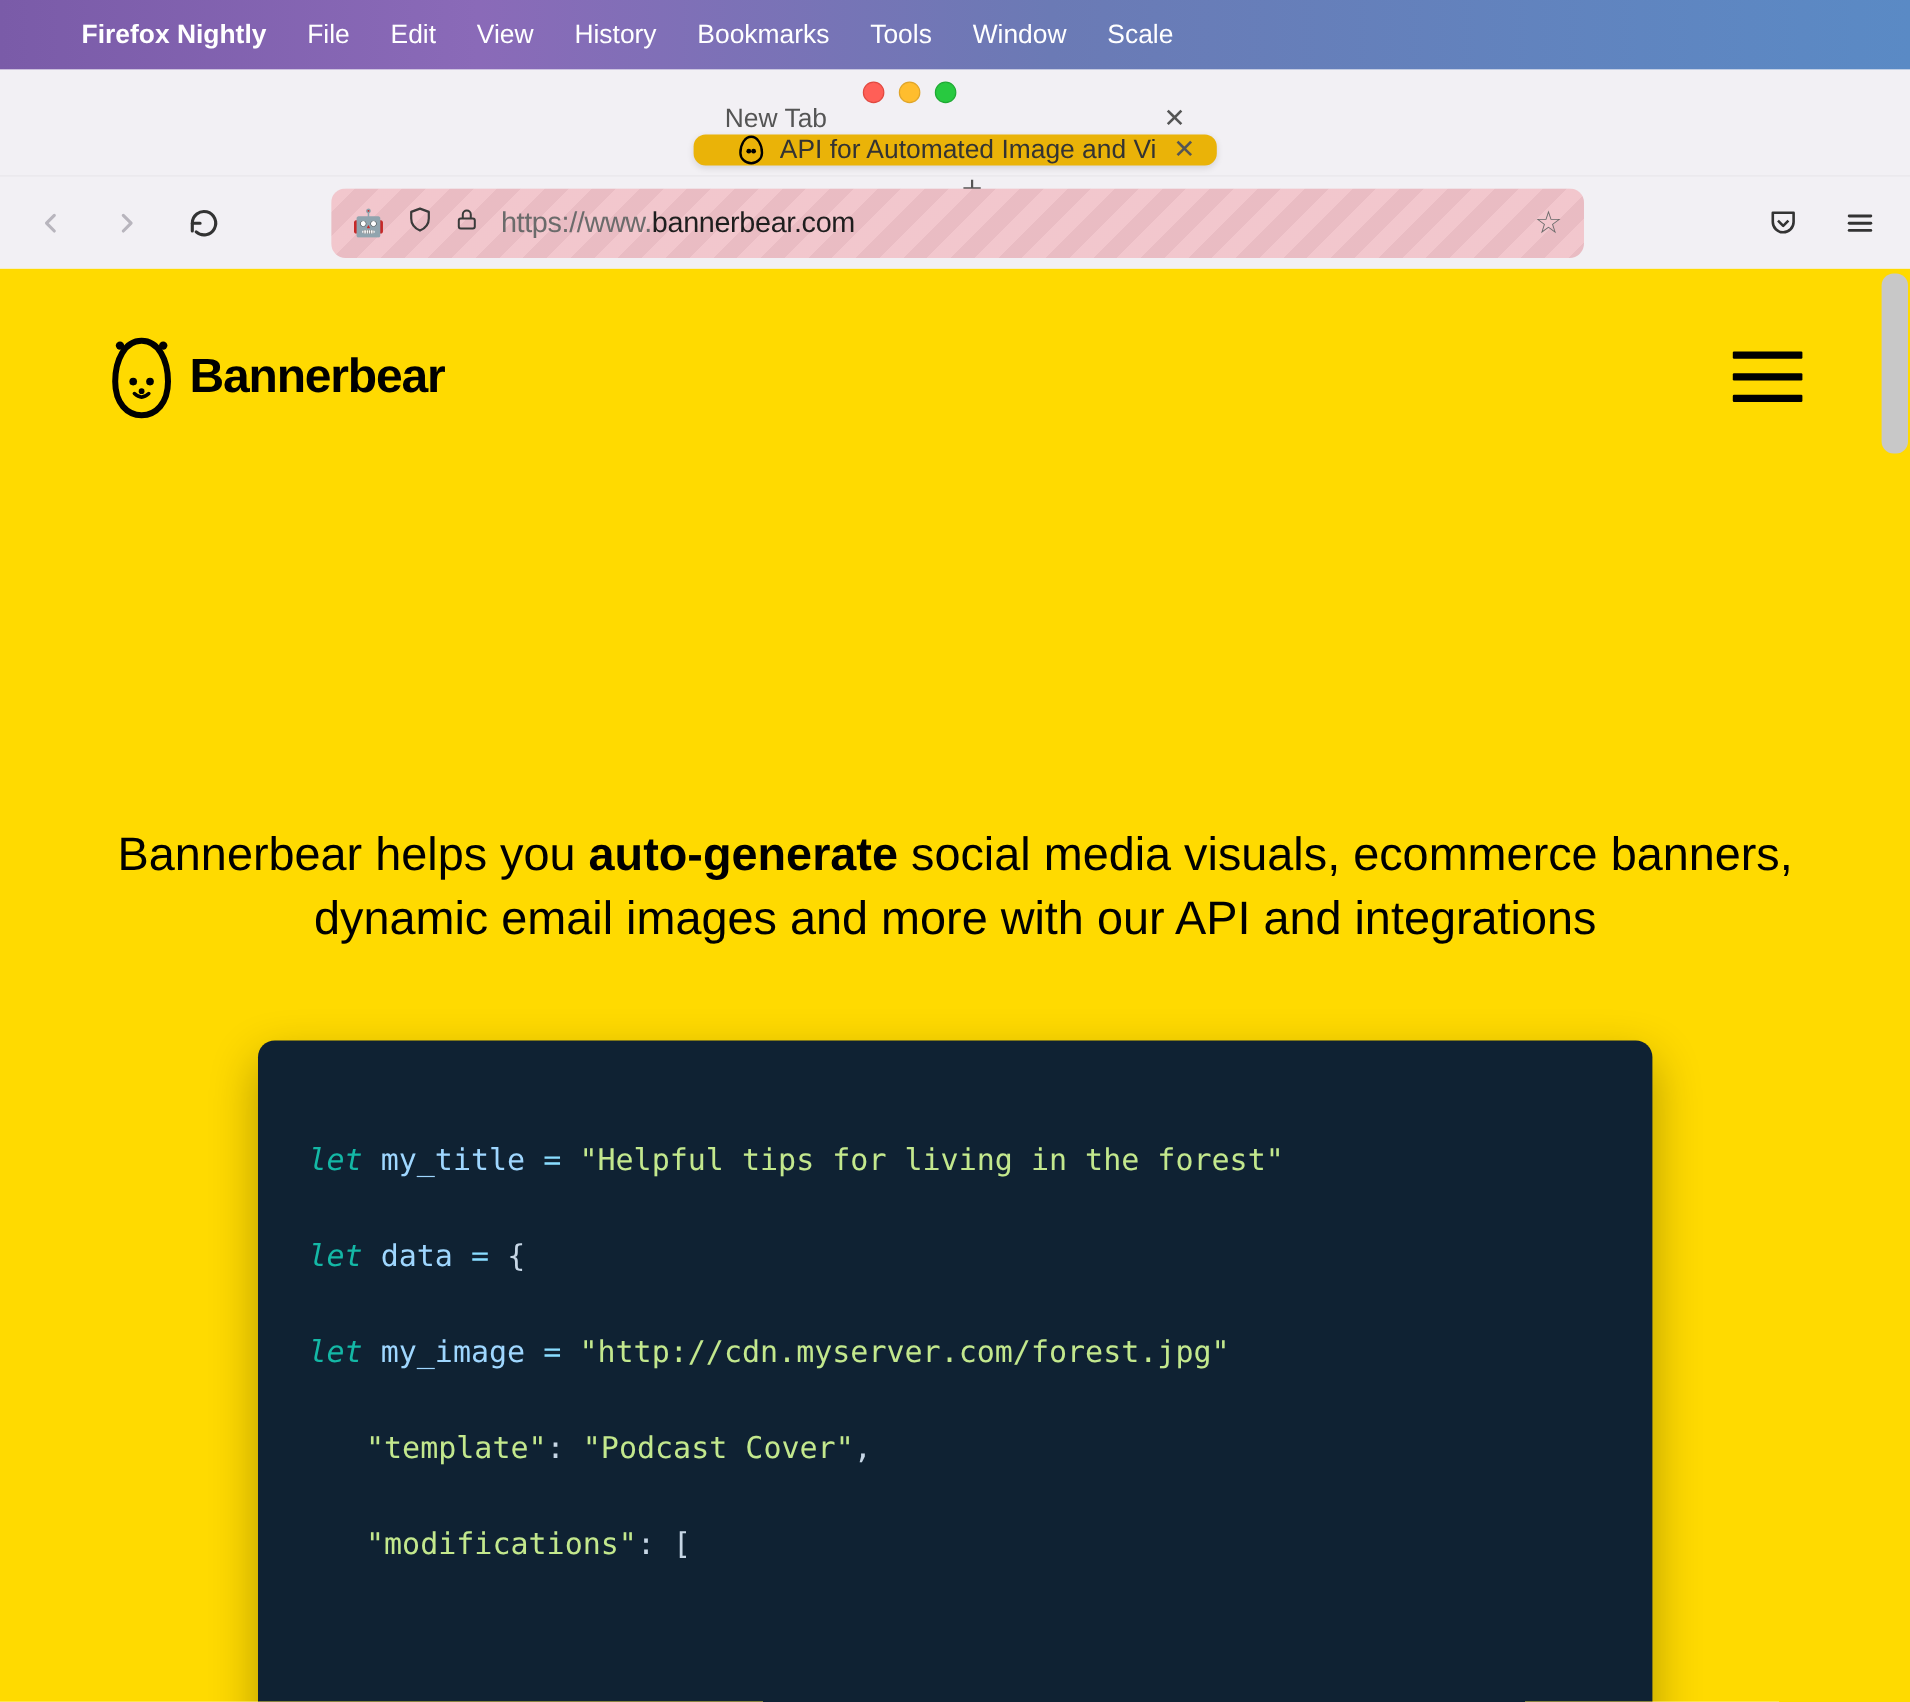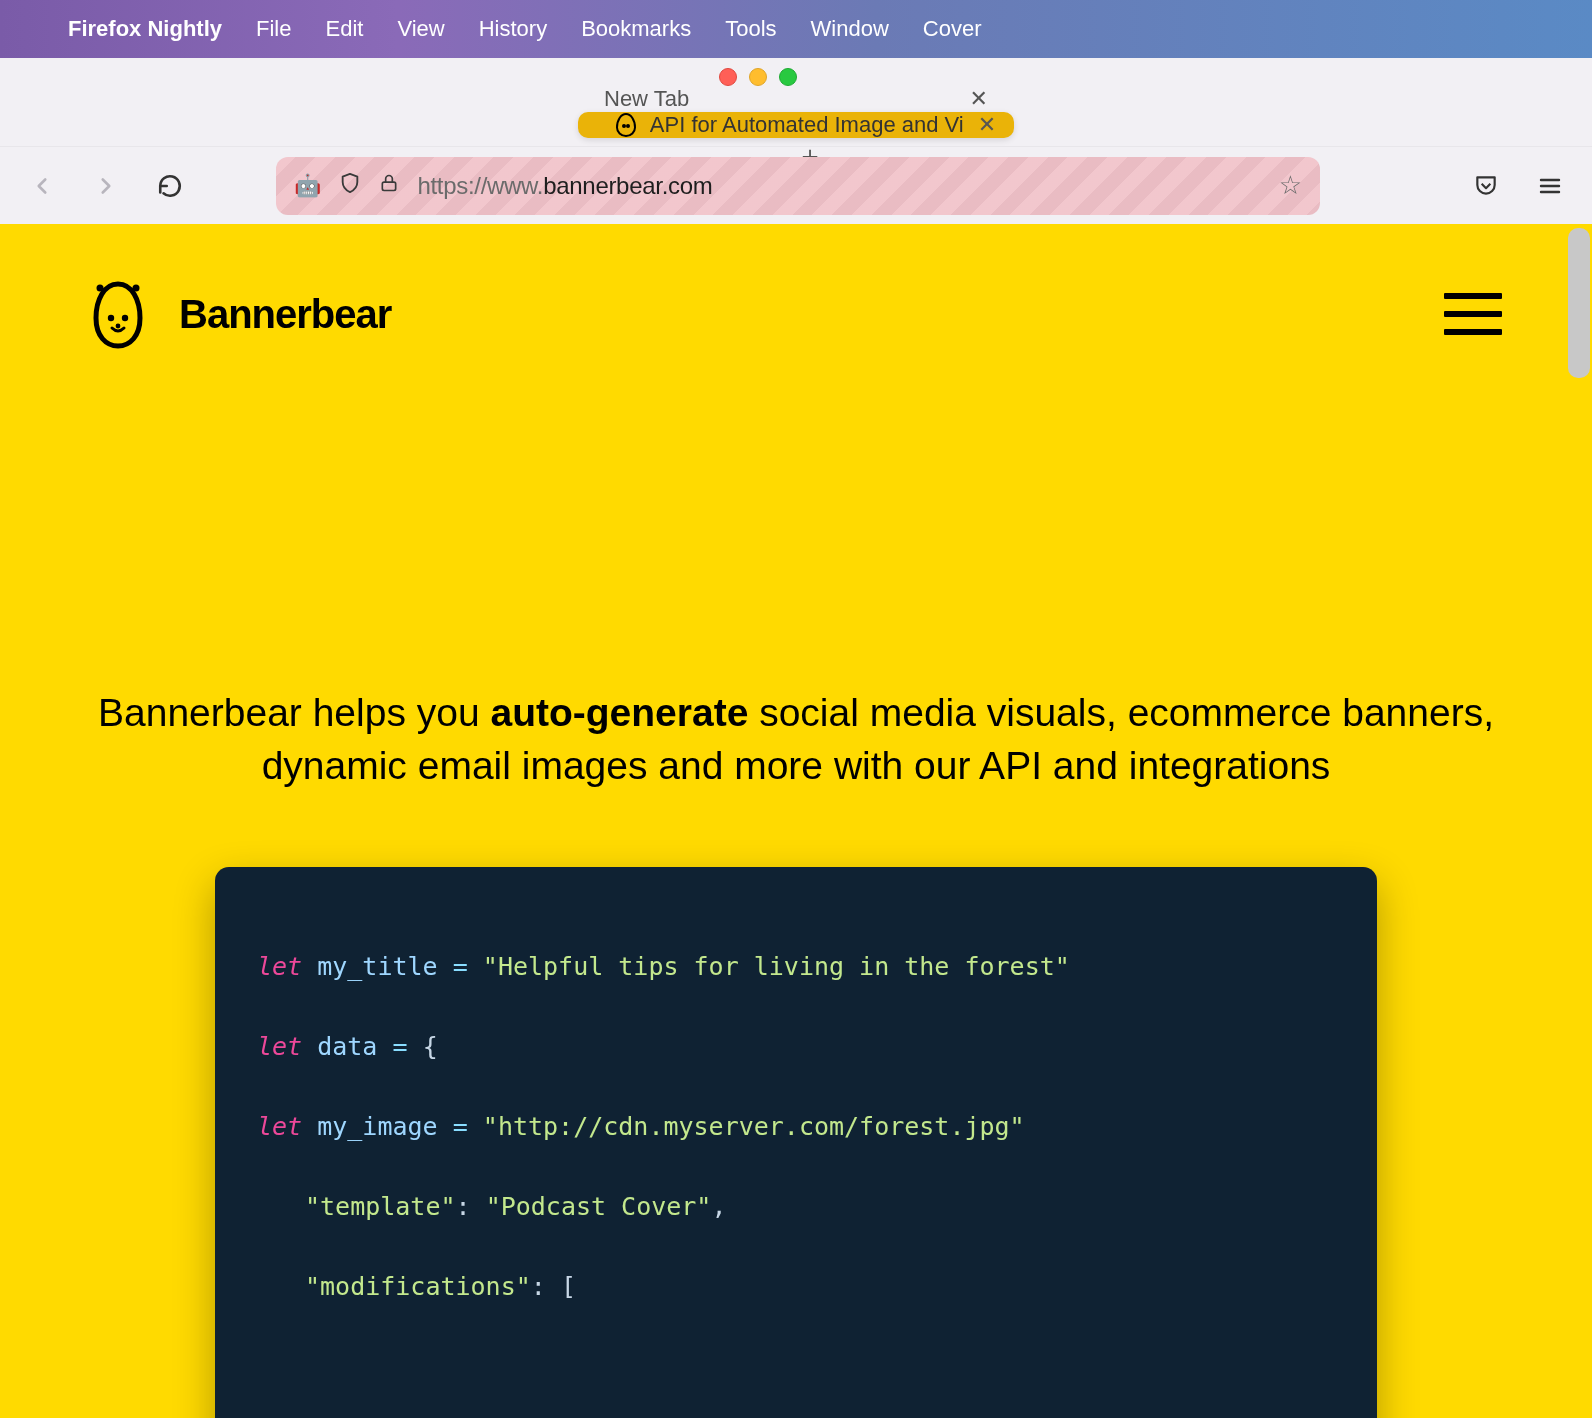--- a/index.html
+++ b/index.html
@@ -129,21 +129,21 @@
       background: #ffda00;
       height: calc(1418px - 46px - 88px - 78px);
       overflow: hidden;
     }
     .site-header {
       display:flex;
       align-items:center;
       justify-content: space-between;
       padding: 54px 90px 0 90px;
     }
-    .brand { display:flex; align-items:center; gap:33px;}
+    .brand { display:flex; align-items:center; gap:12px;}
     .brand-logo {
       width:56px; height:72px;
       position:relative;
     }
     .brand-logo svg { width:56px; height:72px;}
     .brand-name { font-size:40px; font-weight:800; letter-spacing:-1px; color:#000;}
     .hamburger {
       display:flex; flex-direction:column; gap:12px; cursor:pointer;
     }
     .hamburger span { width:58px; height:6px; background:#000; border-radius:1px;}
@@ -166,21 +166,21 @@
       border-radius: 14px;
       padding: 40px 42px 60px 42px;
       text-align:left;
       font-family: ui-monospace, "SF Mono", Menlo, Consolas, monospace;
       font-size: 25px;
       line-height: 1.6;
       box-shadow: 0 16px 40px rgba(0,0,0,0.3);
       color: #94b8de;
       white-space: pre;
     }
-    .tok-kw { color:#ec4899; font-style:italic;}
+    .tok-kw { color:#14b8a6; font-style:italic;}
     .tok-var { color:#9fd7ff;}
     .tok-op { color:#89ddff;}
     .tok-str { color:#c3e88d;}
     .tok-punc { color:#c7d7e6;}
     .tok-prop { color:#c3e88d;}
     .code-line { display:block; }
     .indent1 { padding-left: 48px;}
 
     
     .scroll-stub {
@@ -194,21 +194,21 @@
 <div class="menubar">
   <span class="apple"></span>
   <span class="appname mitem">Firefox Nightly</span>
   <span class="mitem">File</span>
   <span class="mitem">Edit</span>
   <span class="mitem">View</span>
   <span class="mitem">History</span>
   <span class="mitem">Bookmarks</span>
   <span class="mitem">Tools</span>
   <span class="mitem">Window</span>
-  <span class="mitem">Cover</span>
+  <span class="mitem">Scale</span>
 </div>
 
 <div class="browser-chrome">
 
   <div class="tabstrip">
     <div class="traffic-lights">
       <div class="tl red"></div>
       <div class="tl yellow"></div>
       <div class="tl green"></div>
     </div>

